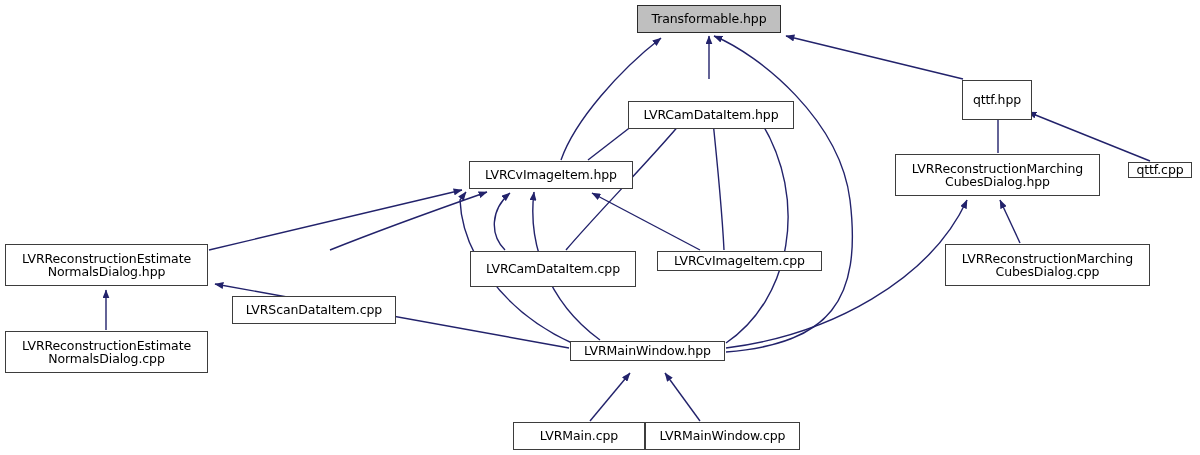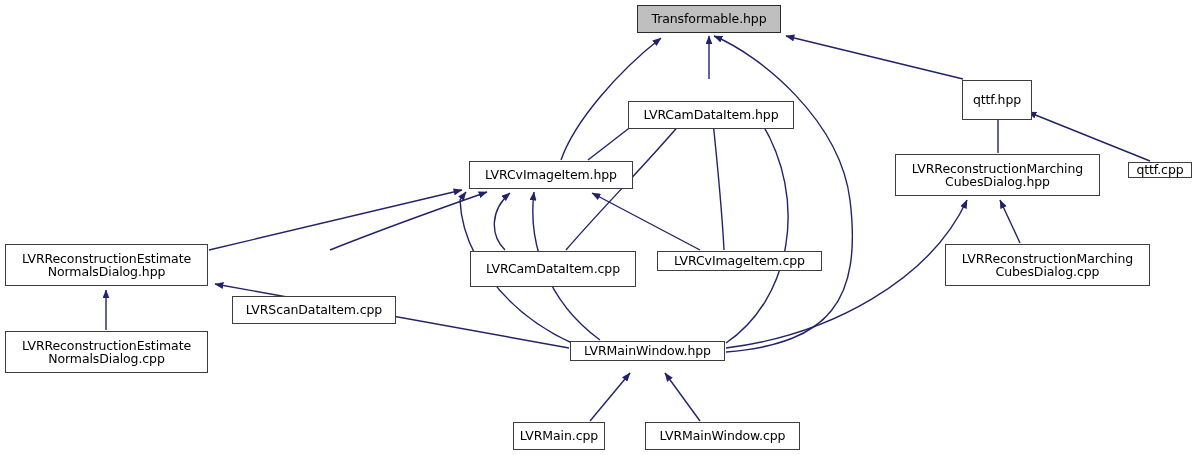--- a/index.html
+++ b/index.html
@@ -92,17 +92,17 @@
       <div class="node" style="left: 5px; top: 244px; width: 203px; height: 42px;">LVRReconstructionEstimate
 NormalsDialog.hpp</div>
       <div class="node" style="left: 232px; top: 251px; width: 164px; height: 28px; margin-top: 45px;">LVRScanDataItem.cpp</div>
       <div class="node" style="left: 470px; top: 251px; width: 166px; height: 36px;">LVRCamDataItem.cpp</div>
       <div class="node" style="left: 657px; top: 251px; width: 165px; height: 20px;">LVRCvImageItem.cpp</div>
       <div class="node" style="left: 945px; top: 244px; width: 205px; height: 42px;">LVRReconstructionMarching
 CubesDialog.cpp</div>
       <div class="node" style="left: 5px; top: 331px; width: 203px; height: 42px;">LVRReconstructionEstimate
 NormalsDialog.cpp</div>
       <div class="node" style="left: 570px; top: 341px; width: 155px; height: 20px;">LVRMainWindow.hpp</div>
-      <div class="node" style="left: 513px; top: 422px; width: 92px; height: 28px;">LVRMain.cpp</div>
+      <div class="node" style="left: 513px; top: 422px; width: 132px; height: 28px;">LVRMain.cpp</div>
       <div class="node" style="left: 645px; top: 422px; width: 155px; height: 28px;">LVRMainWindow.cpp</div>
     </div>
 
 </div>
 
 </body></html>

